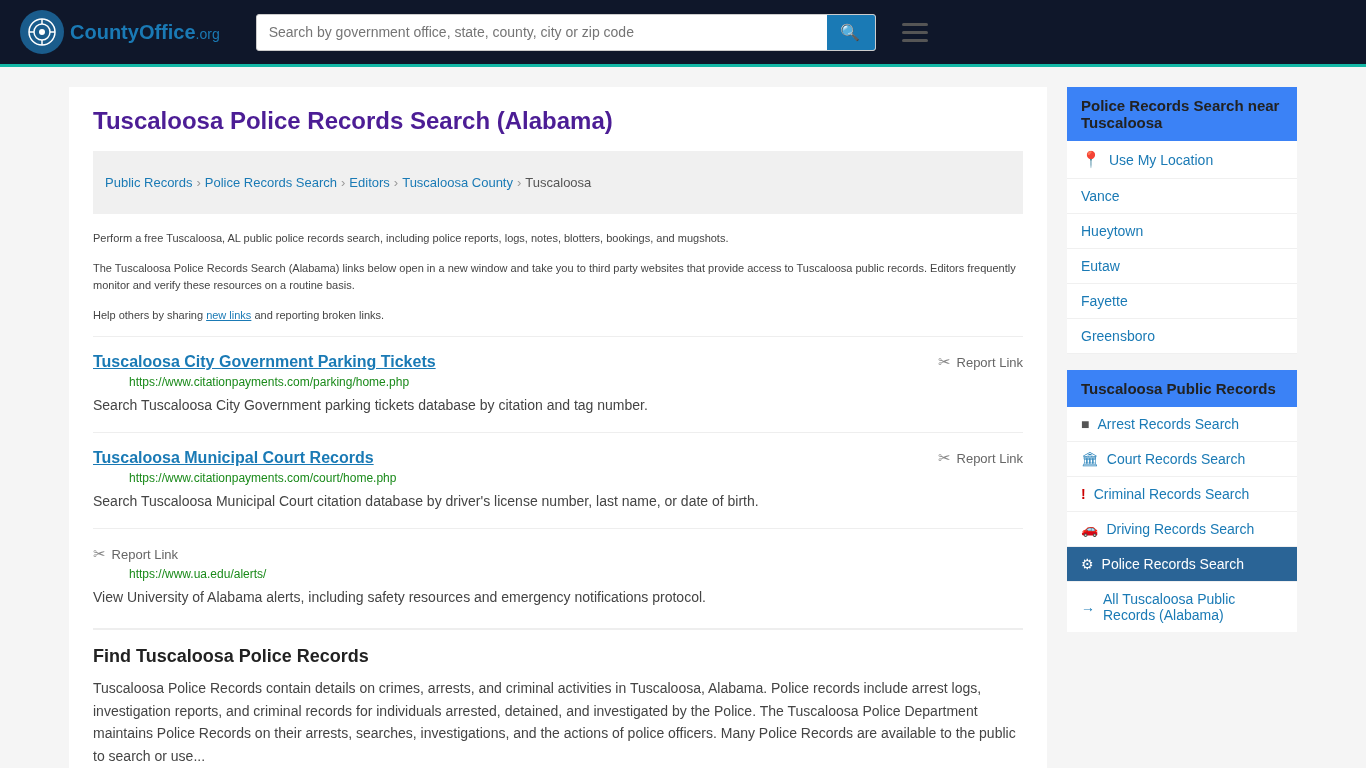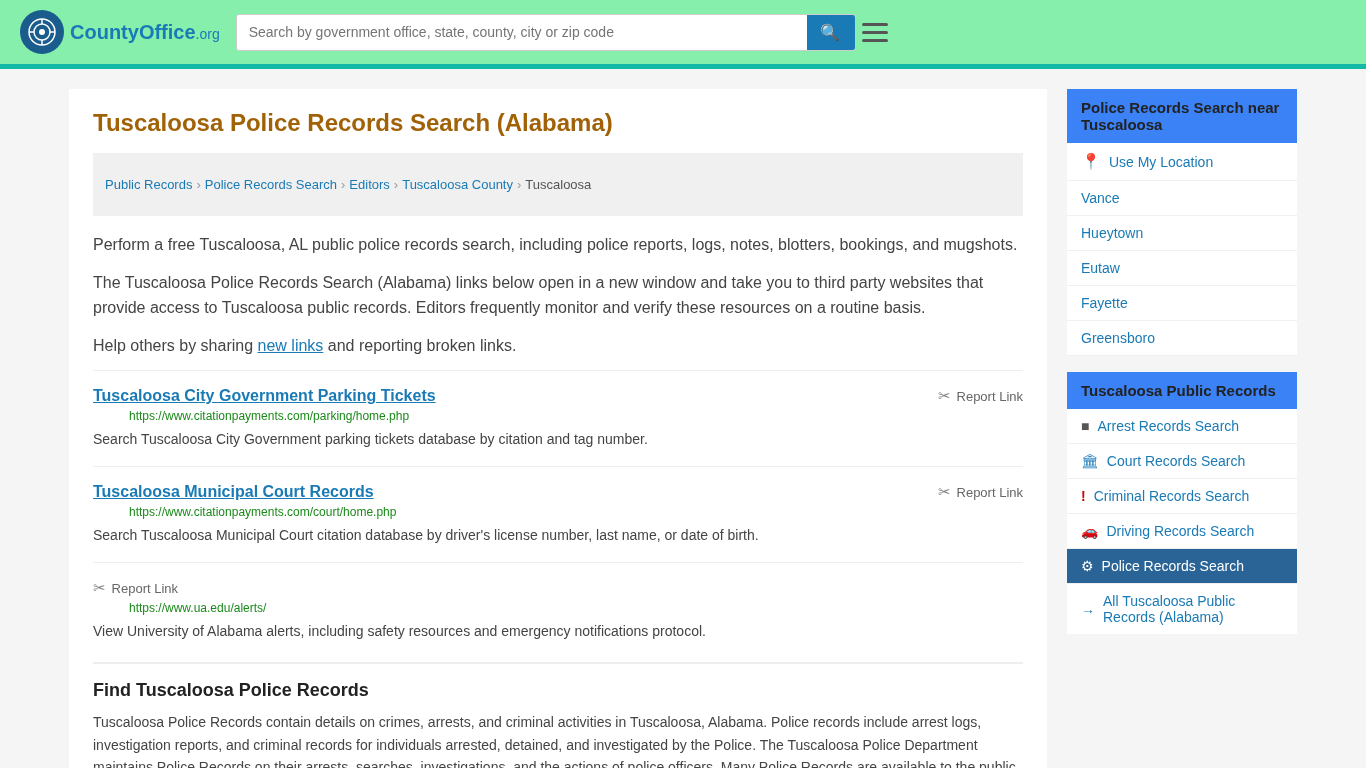--- a/index.html
+++ b/index.html
@@ -1,24 +1,25 @@
 <!DOCTYPE html>
 <html><head>
   <meta charset="utf-8">
   <style>
     * { box-sizing: border-box; margin: 0; padding: 0; }
     body { font-family: Arial, sans-serif; font-size: 14px; color: #333; background: #f5f5f5; }
 
     
     .header {
-      background: #86efac;
-      border-bottom: 5px solid #14b8a6;
+      background: #0f172a;
+      border-bottom: 3px solid #14b8a6;
       padding: 10px 20px;
       display: flex;
       align-items: center;
+      gap: 20px;
     }
     .logo-area {
       display: flex;
       align-items: center;
       gap: 6px;
       text-decoration: none;
     }
     .logo-icon {
       width: 44px;
       height: 44px;
@@ -93,21 +94,21 @@
     
     .content-area {
       flex: 1;
       background: #fff;
       padding: 20px 24px;
       min-width: 0;
     }
     .page-title {
       font-size: 24px;
       font-weight: bold;
-      color: #a16207;
+      color: #4c1d95;
       margin-bottom: 16px;
     }
 
     
     .breadcrumb {
       background: #f0f0f0;
       padding: 24px 12px;
       font-size: 13px;
       color: #555;
       margin-bottom: 16px;
@@ -117,21 +118,21 @@
       align-items: center;
     }
     .breadcrumb a {
       color: #1a7ab5;
       text-decoration: none;
     }
     .breadcrumb .sep { color: #999; }
 
     
     .desc-para {
-      font-size: 16px;
+      font-size: 11px;
       line-height: 1.6;
       color: #444;
       margin-bottom: 12px;
     }
     .desc-para a {
       color: #1a7ab5;
       text-decoration: underline;
     }
 
     

